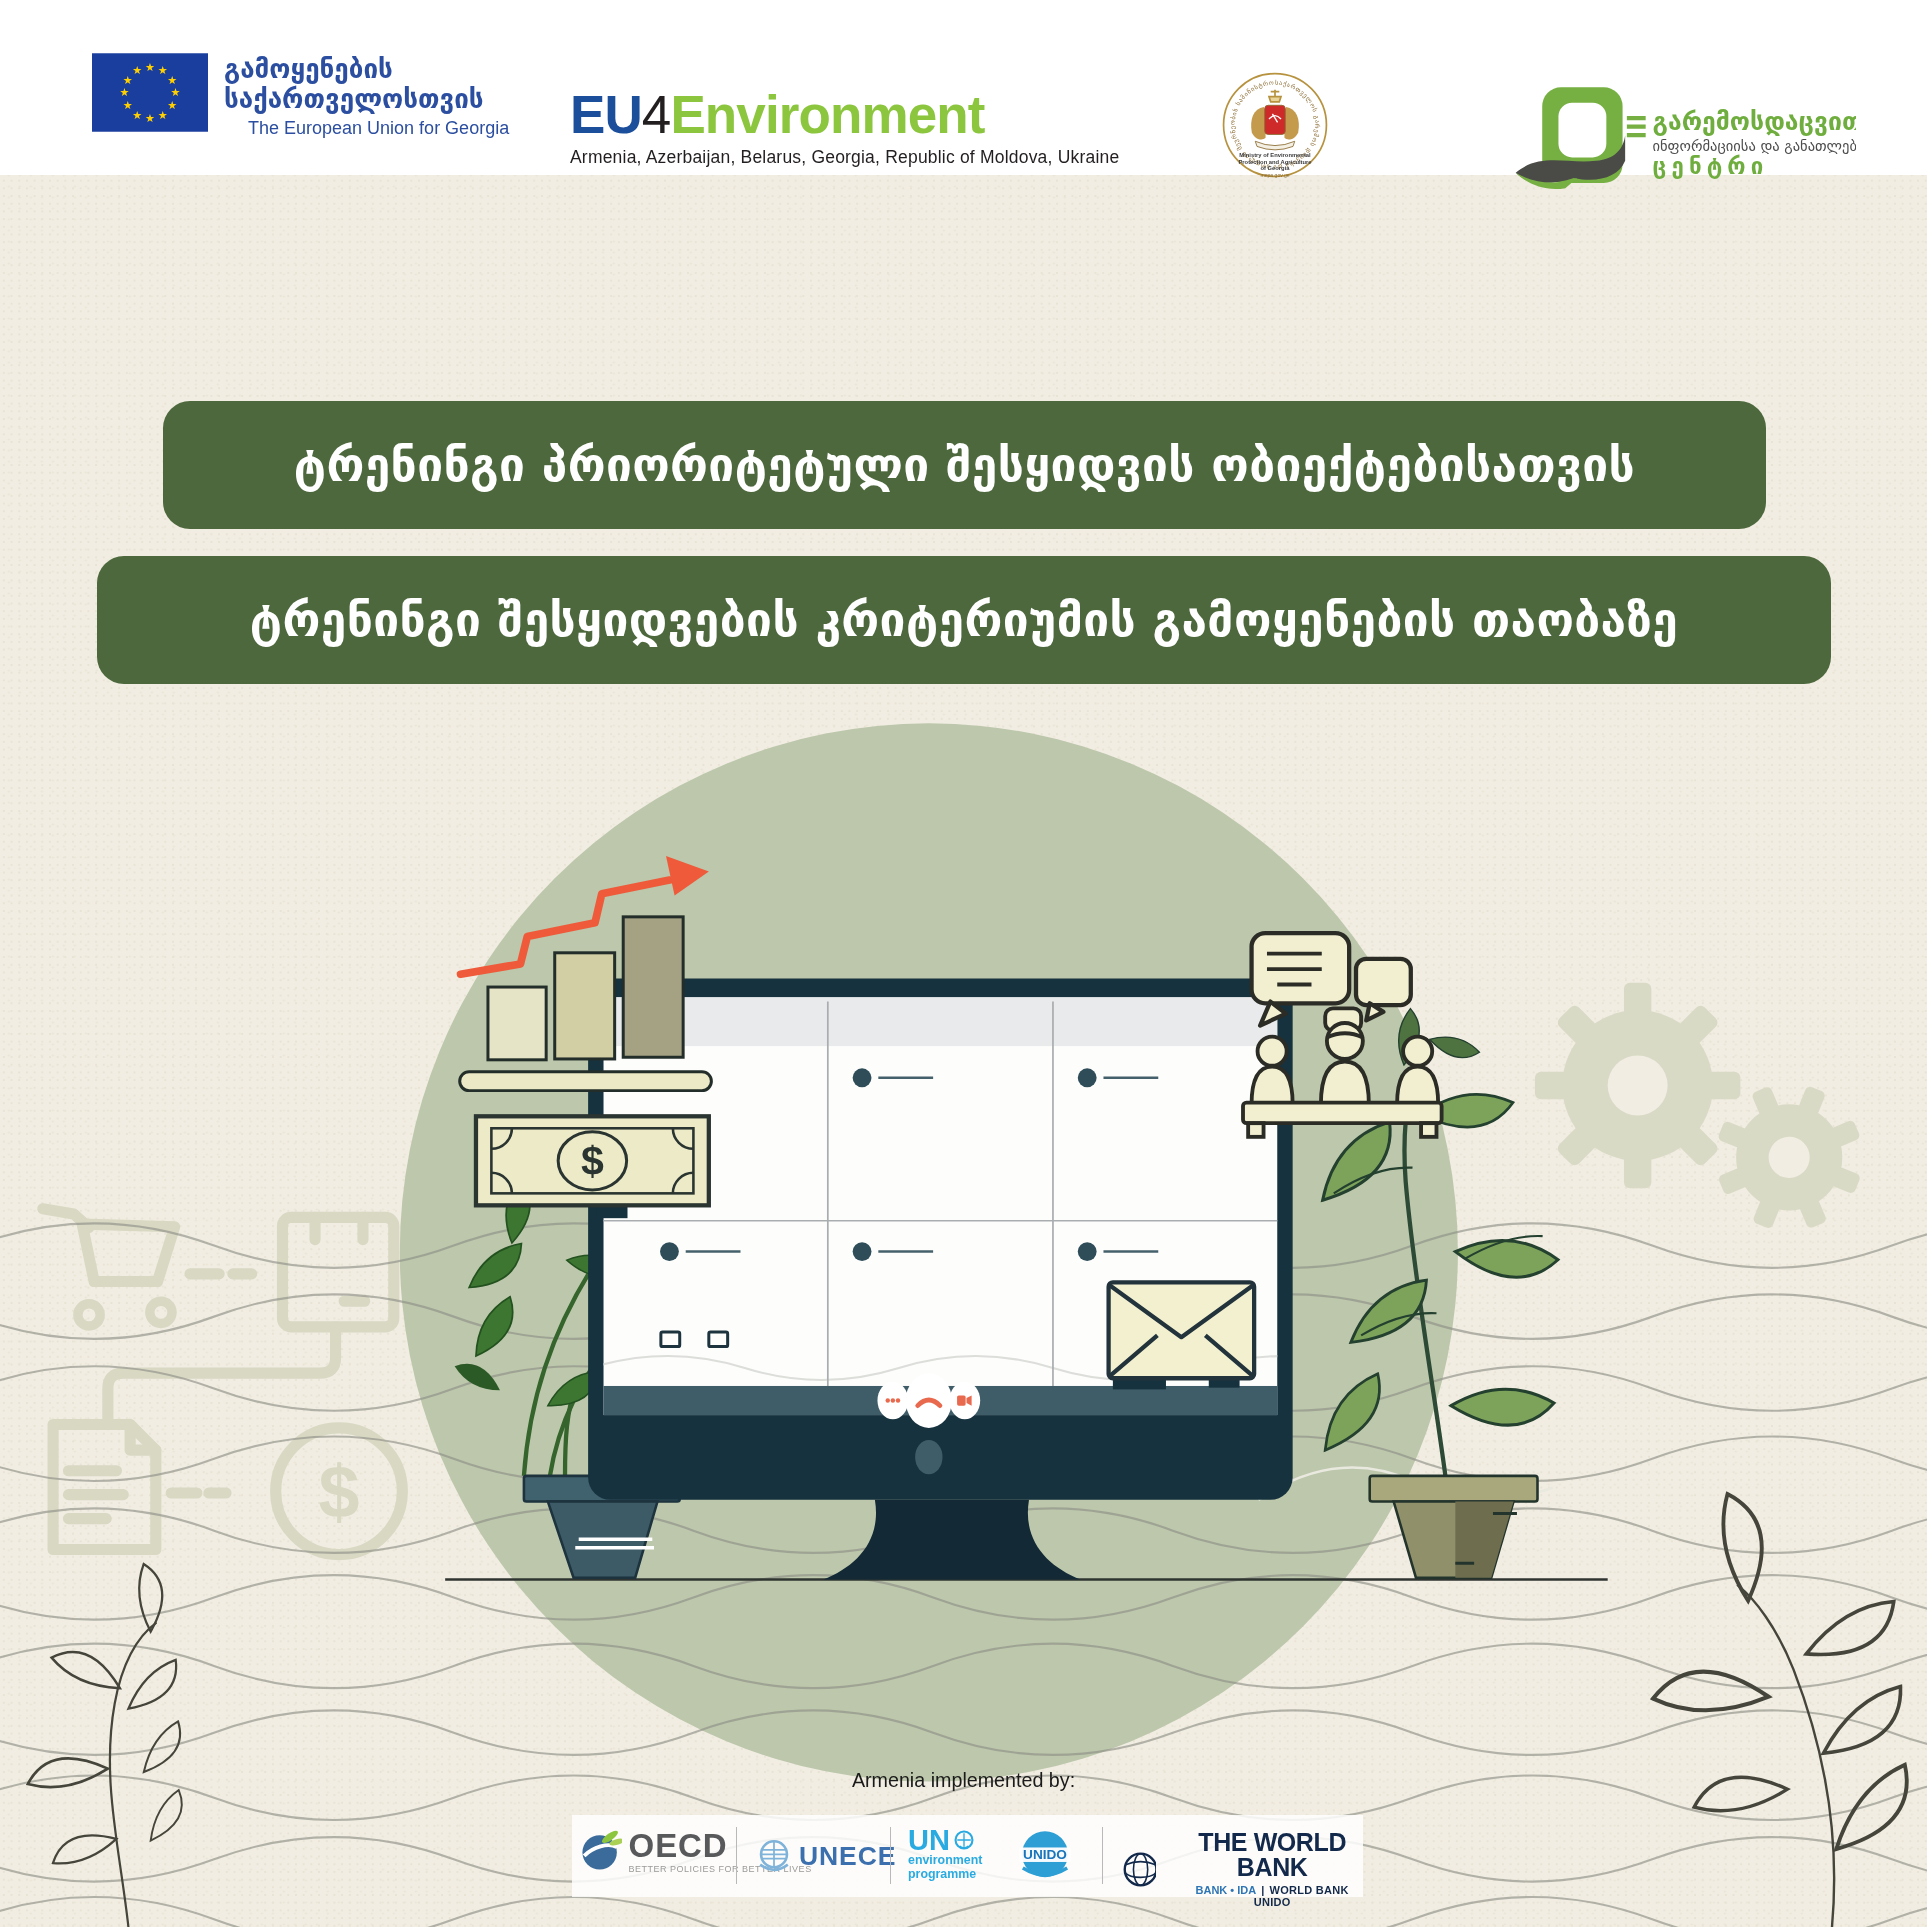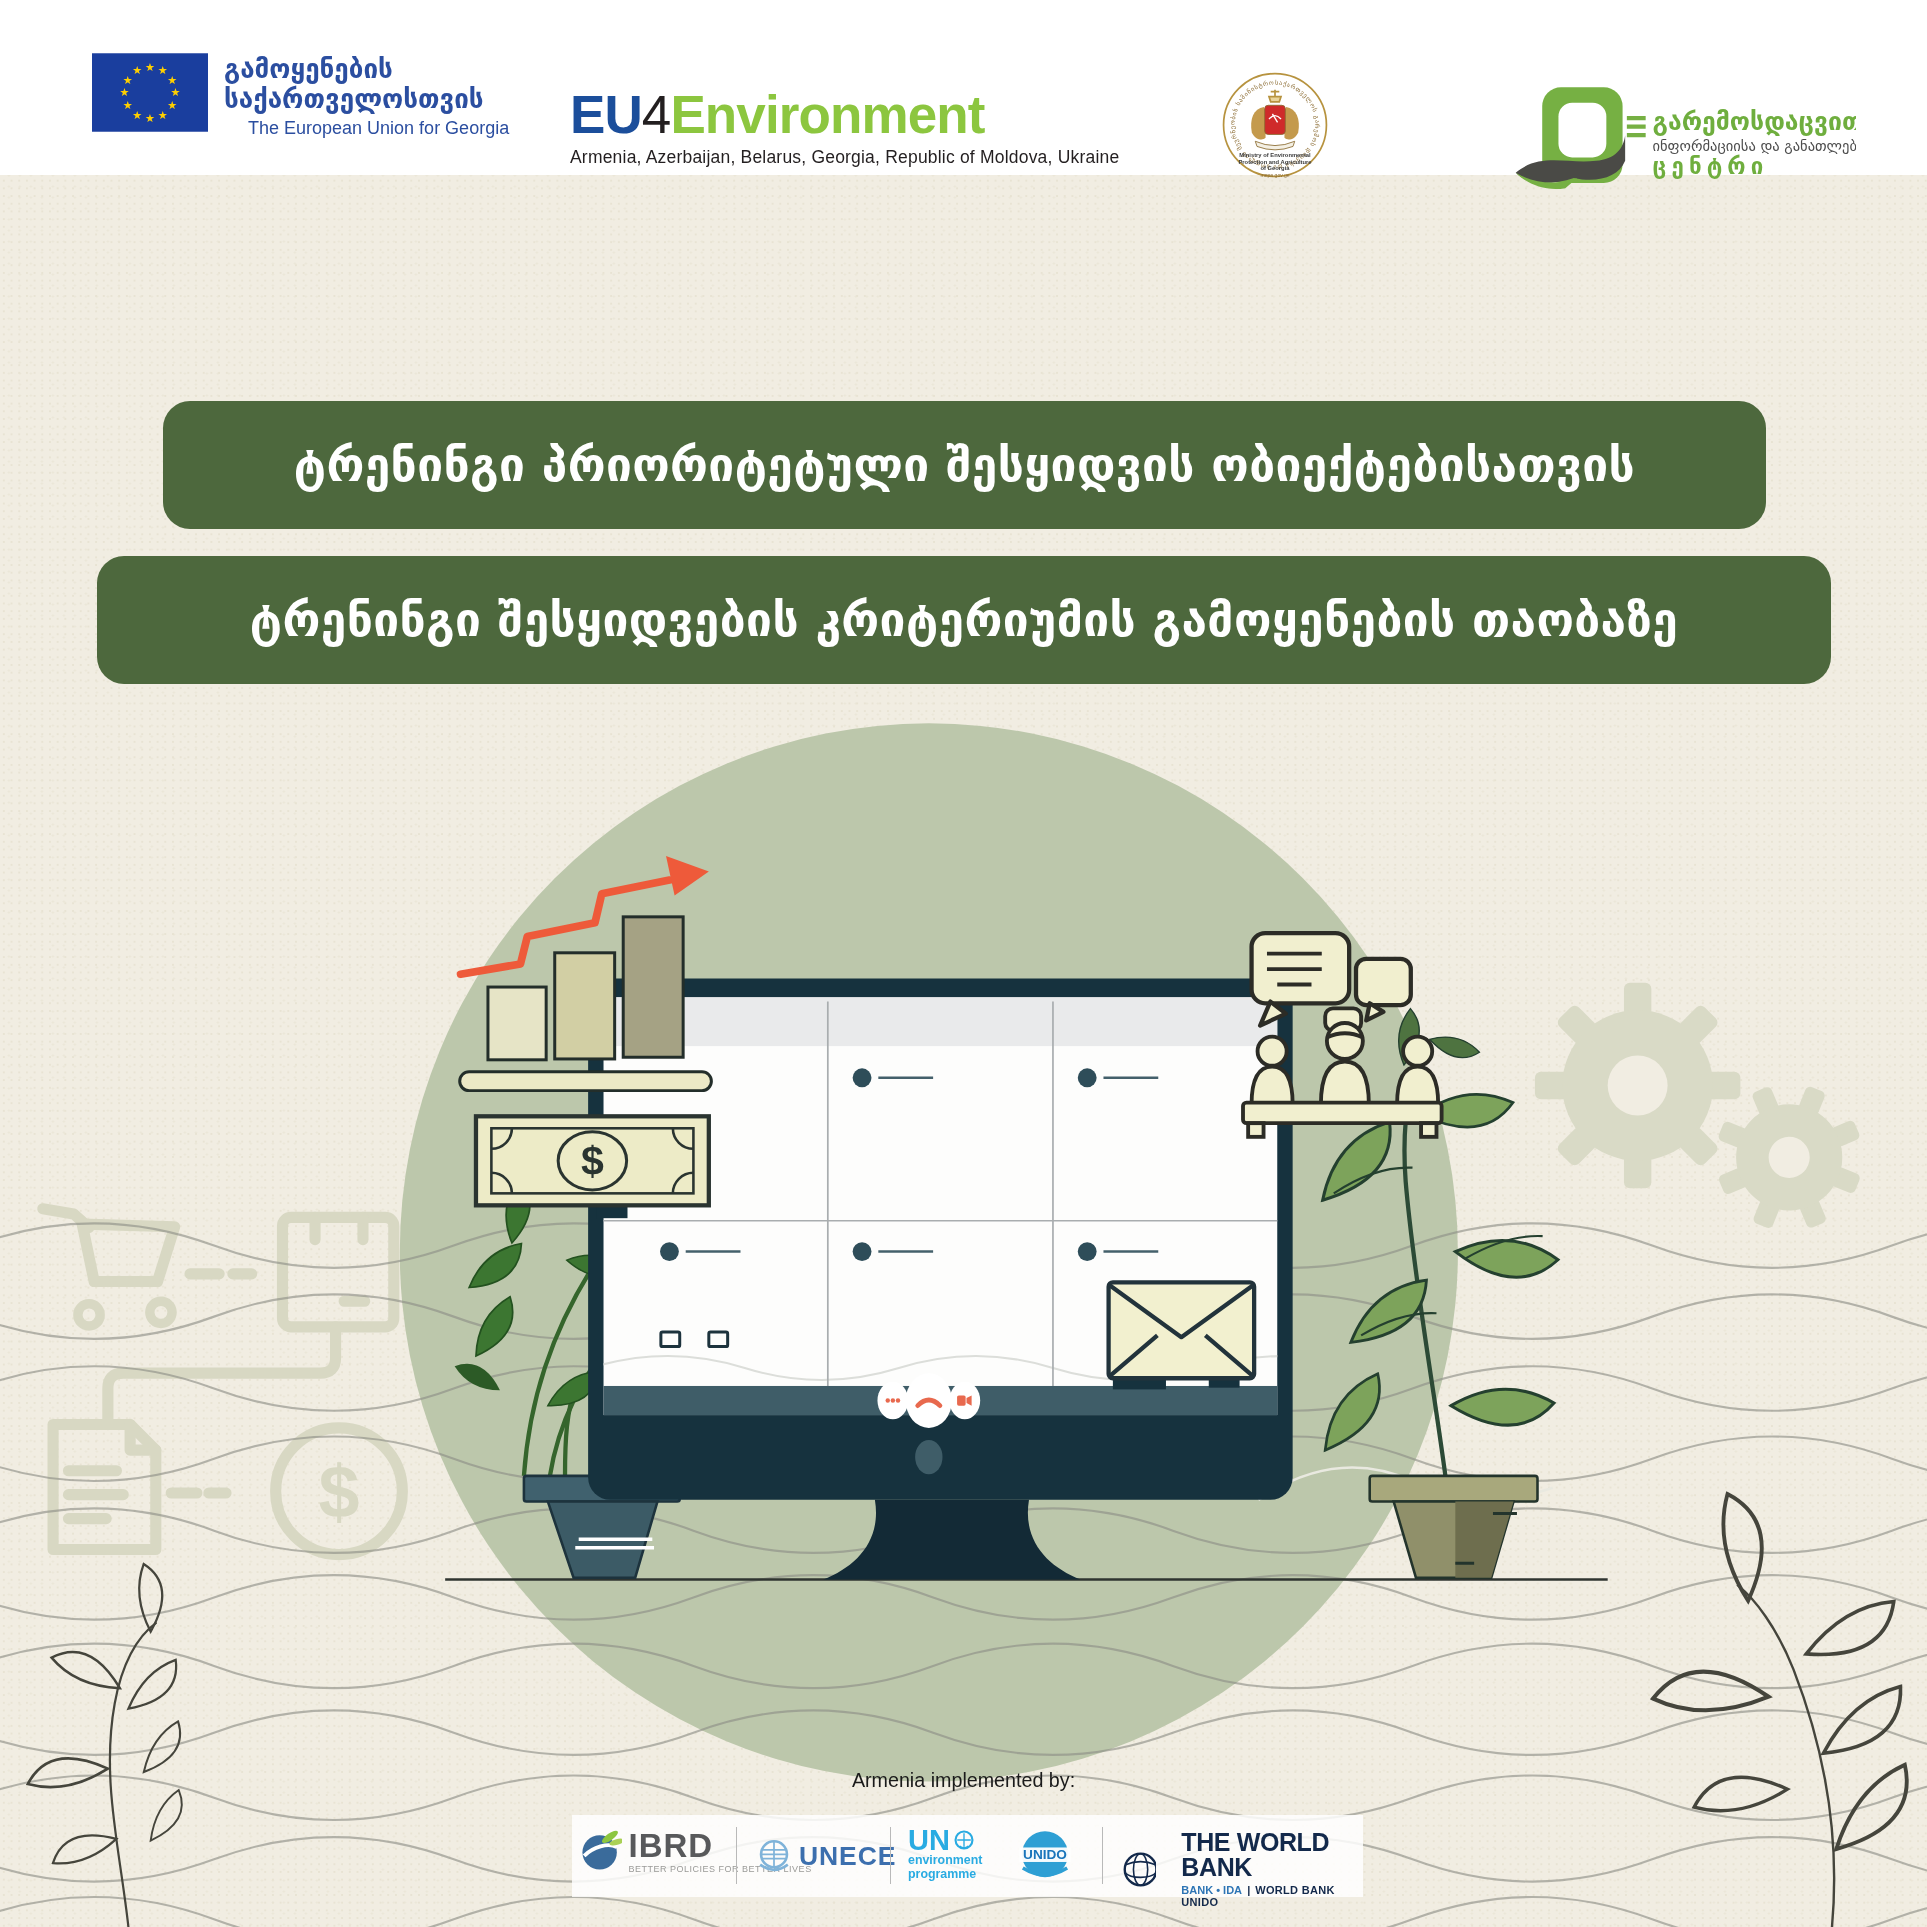--- a/index.html
+++ b/index.html
@@ -389,21 +389,21 @@
   <div class="strip">
 
     <div class="abs row" style="left:6.8px;top:13.7px;">
       <svg width="43" height="43" viewBox="0 0 50 50">
         <circle cx="24" cy="26" r="20" fill="#3a6b9b"></circle>
         <path d="M6 30 C16 20 34 14 44 20" stroke="#ffffff" stroke-width="4.5" fill="none"></path>
         <ellipse cx="36" cy="8" rx="11" ry="4" fill="#8cc63f" transform="rotate(-35 36 8)"></ellipse>
         <ellipse cx="44" cy="14" rx="9" ry="3.4" fill="#aad156" transform="rotate(-15 44 14)"></ellipse>
       </svg>
       <div style="margin-left:6.8px;">
-        <div class="oecd-name">IBRD</div>
+        <div class="oecd-name">OECD</div>
         <div class="oecd-tag">BETTER POLICIES FOR BETTER LIVES</div>
       </div>
     </div>
     <div class="vdiv" style="left:164px;"></div>
 
     <div class="abs row" style="left:183px;top:22px;">
       <svg width="38" height="38" viewBox="0 0 44 44">
         <circle cx="22" cy="20" r="15" fill="none" stroke="#7fb3d9" stroke-width="3"></circle>
         <path d="M9 15 h26 M8 20 h28 M9 25 h26 M22 5 v30" stroke="#7fb3d9" stroke-width="2" fill="none"></path>
         <path d="M6 32 q16 12 32 0" stroke="#7fb3d9" stroke-width="3" fill="none"></path>
@@ -433,21 +433,21 @@
       </svg>
     </div>
     <div class="vdiv" style="left:530px;"></div>
 
     <div class="abs row" style="left:548px;top:15.4px;">
       <svg width="45" height="45" viewBox="0 0 45.9375 52">
         <circle cx="26" cy="26" r="20" fill="none" stroke="#13294b" stroke-width="3"></circle>
         <ellipse cx="26" cy="26" rx="9" ry="20" fill="none" stroke="#13294b" stroke-width="2"></ellipse>
         <path d="M7 20 q19 -8 38 0 M6 30 C14 38 38 38 46 30" stroke="#13294b" stroke-width="2" fill="none"></path>
       </svg>
-      <div style="margin-left:25px;">
+      <div style="margin-left:25px;text-align:center;">
         <div class="wb-name">THE WORLD BANK</div>
         <div class="wb-sub">
           <span class="s1">BANK • IDA</span><span class="bar">|</span><span class="s2">WORLD BANK UNIDO</span>
         </div>
       </div>
     </div>
   </div>
 
 </div>
 

